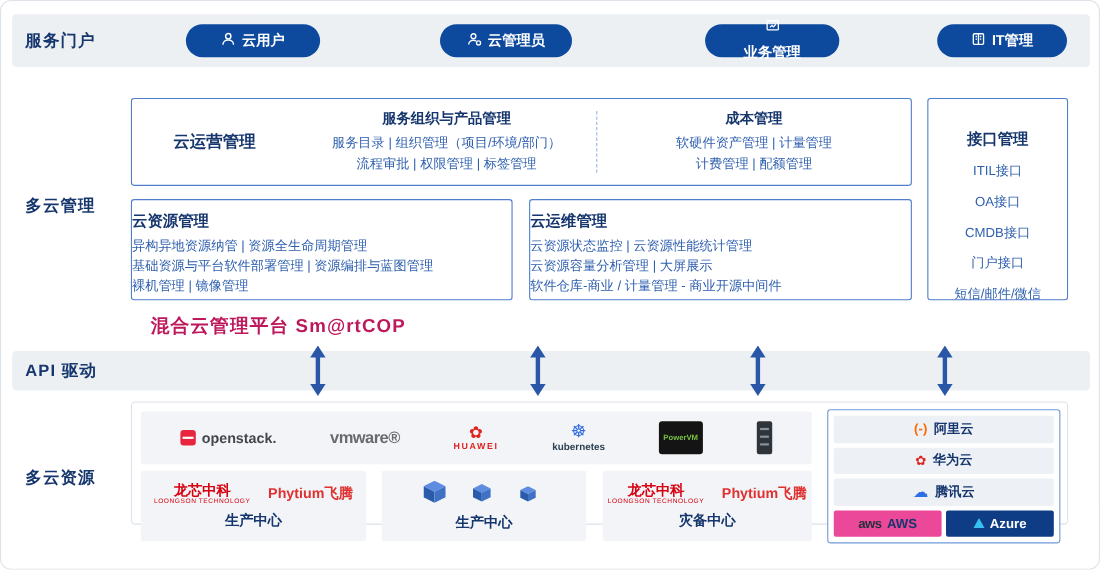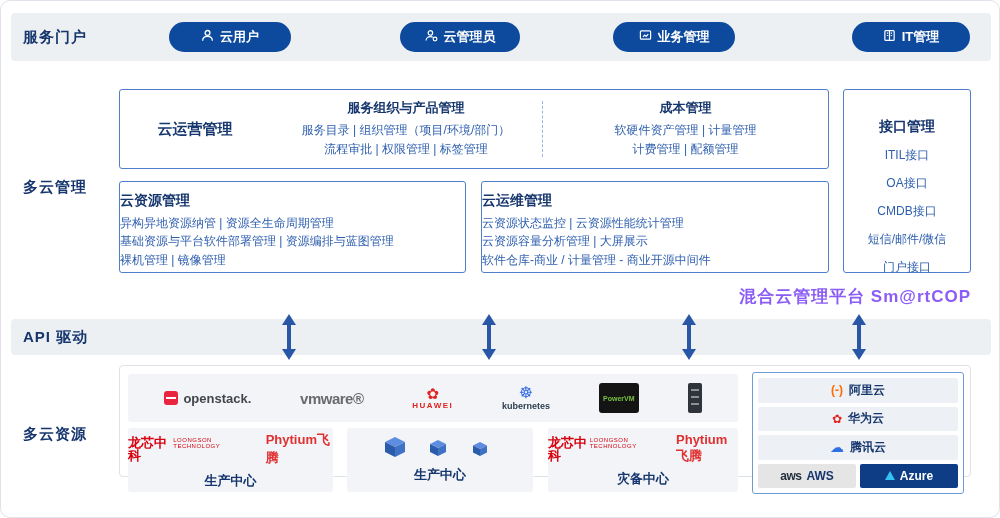--- a/index.html
+++ b/index.html
@@ -29,22 +29,22 @@
   .box-col { padding-top:10px; }
   .box-resource { left:118px; top:180px; width:347px; height:92px; }
   .box-ops { left:480px; top:180px; width:348px; height:92px; }
   .box-col .sec-title { font-size:14px; margin-bottom:6px; }
   .box-col .sec-line { margin-top:4px; line-height:1.2; }
 
   .box-interface { left:842px; top:88px; width:128px; height:184px; text-align:center; padding-top:28px; }
   .box-interface .sec-title { font-size:14px; }
   .if-item { font-size:12px; color:#2e5fae; margin-top:11px; }
 
-  .platform-title { position:absolute; left:118px; top:284px; width:852px; text-align:right;
-                    font-size:17px; font-weight:bold; color:#8b5cf6; letter-spacing:1px; }
+  .platform-title { position:absolute; left:136px; top:284px; width:852px; text-align:left;
+                    font-size:17px; font-weight:bold; color:#be185d; letter-spacing:1px; }
 
   .arrow { position:absolute; top:313px; }
 
   .bottom-container { position:absolute; left:118px; top:364px; width:852px; height:112px;
                       border:1px solid #dde2e8; border-radius:4px; background:#fff; }
   .logo-strip { position:absolute; left:8px; top:8px; width:610px; height:48px; background:#f2f4f7;
                 border-radius:3px; display:flex; align-items:center; justify-content:space-around; padding:0 12px; }
   .vendor { display:flex; align-items:center; gap:5px; }
   .os-mark { width:14px; height:14px; background:#e8243f; border-radius:3px; position:relative; }
   .os-mark::after { content:""; position:absolute; left:2px; right:2px; top:6px; height:2px; background:#fff; }
@@ -60,32 +60,32 @@
   .server-icon { width:14px; height:30px; background:#2f343b; border-radius:2px; position:relative; }
   .server-icon::after { content:""; position:absolute; left:3px; right:3px; top:6px; height:2px;
                         background:#8a9199; box-shadow:0 7px 0 #8a9199, 0 14px 0 #8a9199; }
 
   .center-box { position:absolute; top:62px; height:64px; background:#f2f4f7; border-radius:3px;
                 display:flex; flex-direction:column; align-items:center; justify-content:center; gap:5px; }
   .center-a { left:8px; width:205px; }
   .center-b { left:227px; width:186px; }
   .center-c { left:428px; width:190px; }
   .logo-row { display:flex; align-items:center; gap:16px; }
-  .loongson { display:flex; flex-direction:row; align-items:flex-start; line-height:1; }
+  .loongson { display:flex; flex-direction:column; align-items:center; line-height:1; }
   .loongson-cn { color:#d8000f; font-size:13px; font-weight:bold; }
   .loongson-en { color:#d8000f; font-size:6px; letter-spacing:0.5px; margin-top:1px; }
   .phytium { color:#e03030; font-size:13px; font-weight:bold; }
   .center-label { font-size:13px; font-weight:bold; color:#16366e; }
 
   .clouds-box { position:absolute; left:632px; top:6px; width:212px; height:122px; border:1px solid #6f9ada;
                 border-radius:3px; background:#fff; padding:5px; display:flex; flex-direction:column; gap:4px; }
   .cloud-row { flex:1; background:#edf0f4; border-radius:2px; display:flex; align-items:center;
                justify-content:center; gap:6px; }
   .cloud-row.split { background:transparent; gap:4px; padding:0; }
-  .cloud-cell { flex:1; height:100%; background:#e5e5e5; border-radius:2px; display:flex;
+  .cloud-cell { flex:1; height:100%; background:#ec4899; border-radius:2px; display:flex;
                 align-items:center; justify-content:center; gap:5px; }
   .cloud-label { font-size:12px; font-weight:bold; color:#16366e; }
   .ali-icon { color:#ff6a00; font-weight:bold; font-size:12px; }
   .hw-cloud-icon { color:#e0231f; font-size:12px; }
   .tc-cloud-icon { color:#2f6fe4; font-size:14px; }
   .aws-logo { font-size:12px; font-weight:bold; color:#252f3e; letter-spacing:-0.5px; }
   .azure-cell { background:#0f3d85; }
   .azure-label { color:#fff; }
   .azure-tri { width:0; height:0; border-left:5px solid transparent; border-right:5px solid transparent;
                border-bottom:9px solid #35c1f1; }
@@ -112,21 +112,21 @@
     <span>
       <svg width="13" height="13" viewBox="0 0 14 14" fill="none" stroke="#fff" stroke-width="1.3">
           <circle cx="5.8" cy="4.2" r="2.4"></circle>
           <path d="M1.2 12.4c0-2.6 2-4.2 4.6-4.2 1 0 1.9.2 2.7.7"></path>
           <circle cx="10.8" cy="10.8" r="2"></circle>
         </svg>
     </span>
     <span>云管理员</span>
   </div>
 
-  <div class="pill" style="left:612px;width:122px;">
+  <div class="pill" style="left:640px;width:122px;flex-direction:column;">
     <span>
       <svg width="13" height="13" viewBox="0 0 14 14" fill="none" stroke="#fff" stroke-width="1.3">
           <rect x="1.5" y="2" width="11" height="9" rx="1"></rect>
           <path d="M4.2 8.5l2-2 1.5 1.5 2.3-2.5"></path>
         </svg>
     </span>
     <span>业务管理</span>
   </div>
 
   <div class="pill" style="left:851px;width:118px;">
@@ -168,22 +168,22 @@
     <div class="sec-line">云资源状态监控 | 云资源性能统计管理</div>
     <div class="sec-line">云资源容量分析管理 | 大屏展示</div>
     <div class="sec-line">软件仓库-商业 / 计量管理 - 商业开源中间件</div>
   </div>
 
   <div class="box box-interface">
     <div class="sec-title">接口管理</div>
     <div class="if-item">ITIL接口</div>
     <div class="if-item">OA接口</div>
     <div class="if-item">CMDB接口</div>
+    <div class="if-item">门户接口</div>
     <div class="if-item">短信/邮件/微信</div>
-    <div class="if-item">门户接口</div>
   </div>
 
   <div class="platform-title">混合云管理平台 Sm@rtCOP</div>
 
   <div class="strip strip-api"></div>
   <div class="side-label" style="top:327px;">API 驱动</div>
 
   <svg class="arrow" style="left:279px;" width="18" height="46" viewBox="0 0 18 46">
       <line x1="9" y1="9" x2="9" y2="37" stroke="#2a56a8" stroke-width="4"></line>
       <polygon points="9,0 2,11 16,11" fill="#2a56a8"></polygon>

